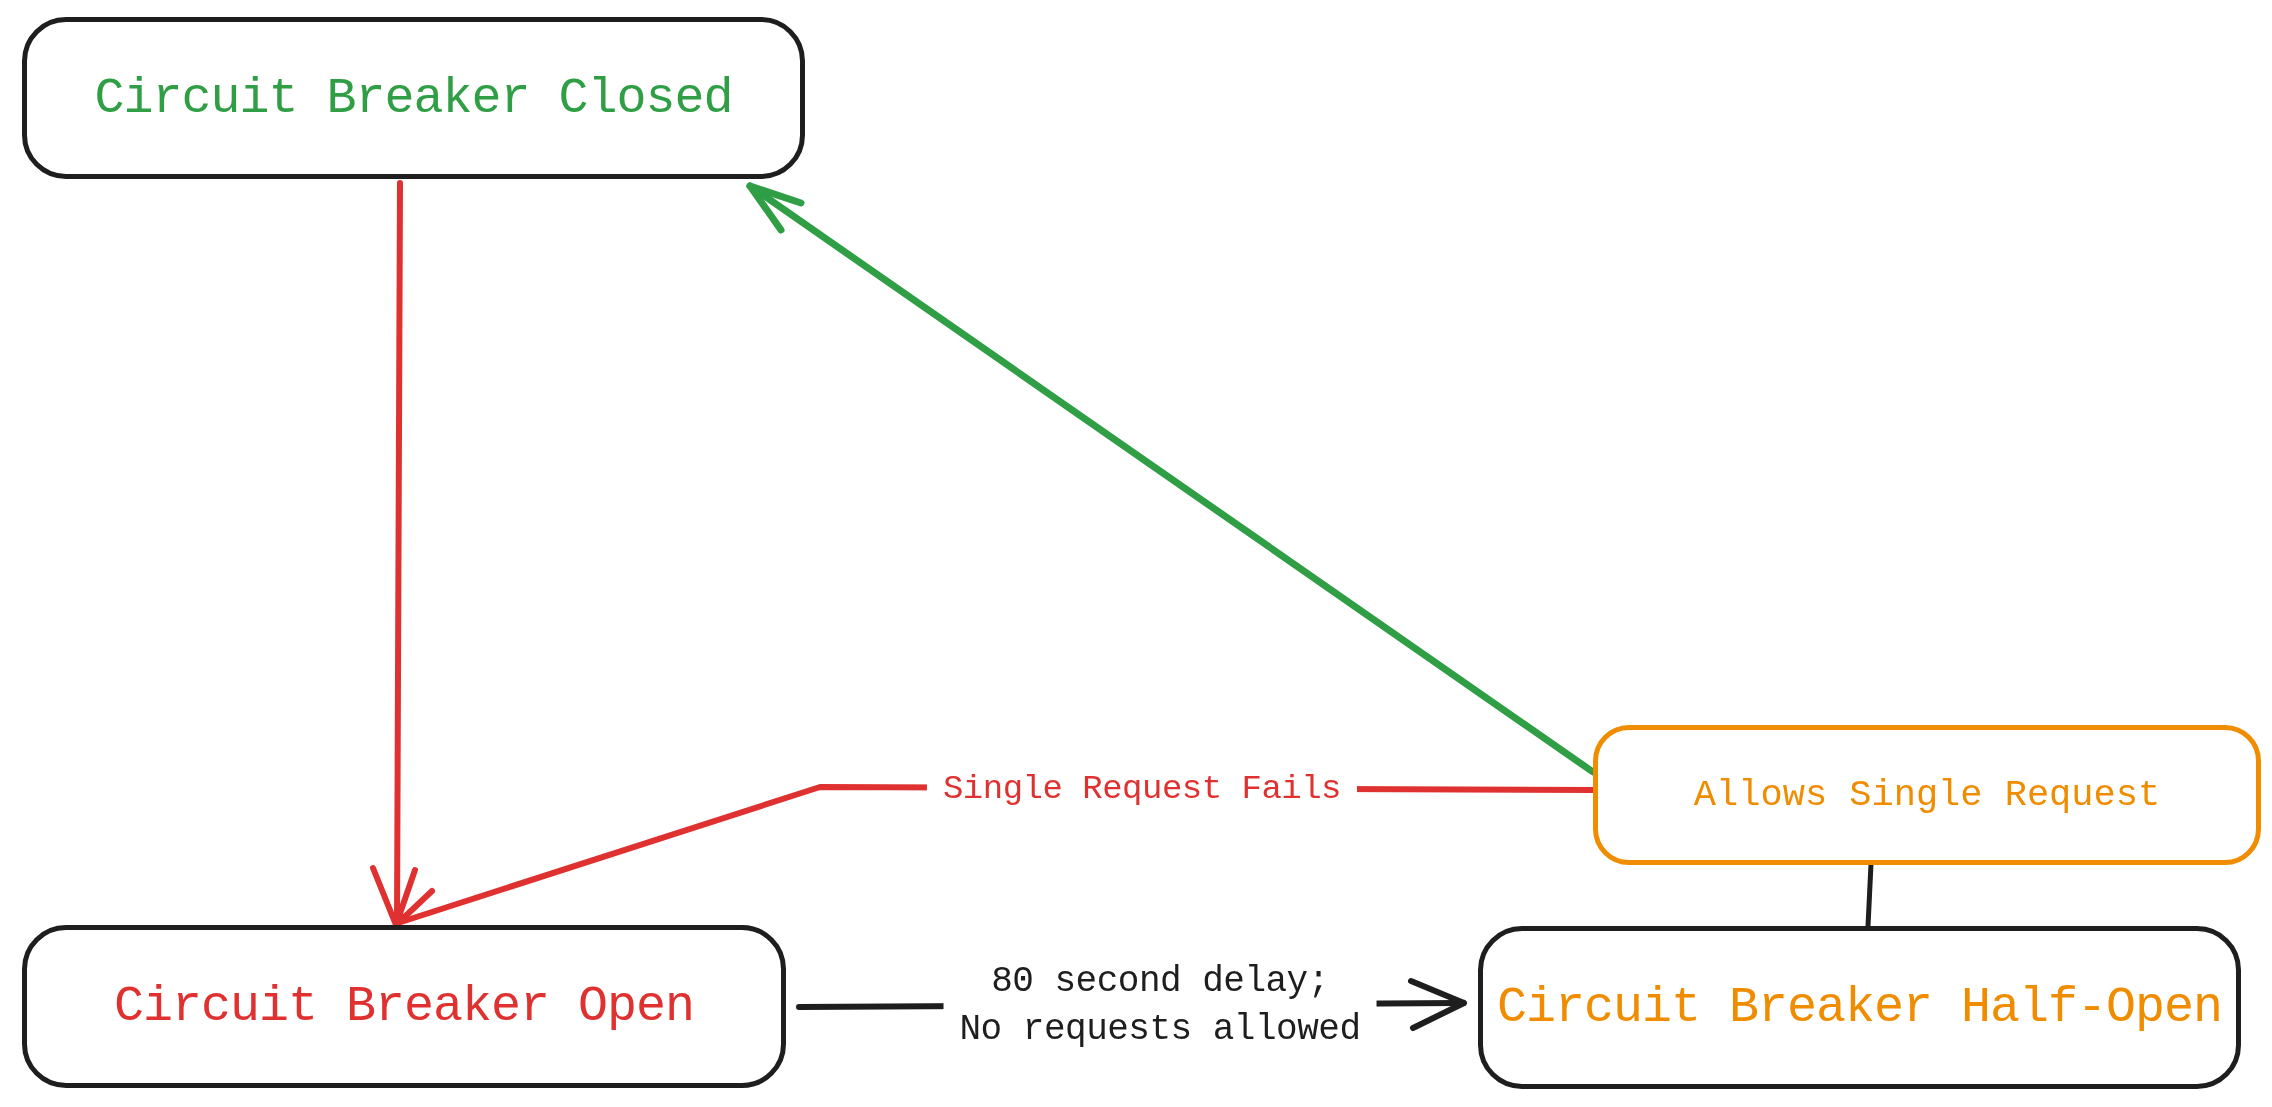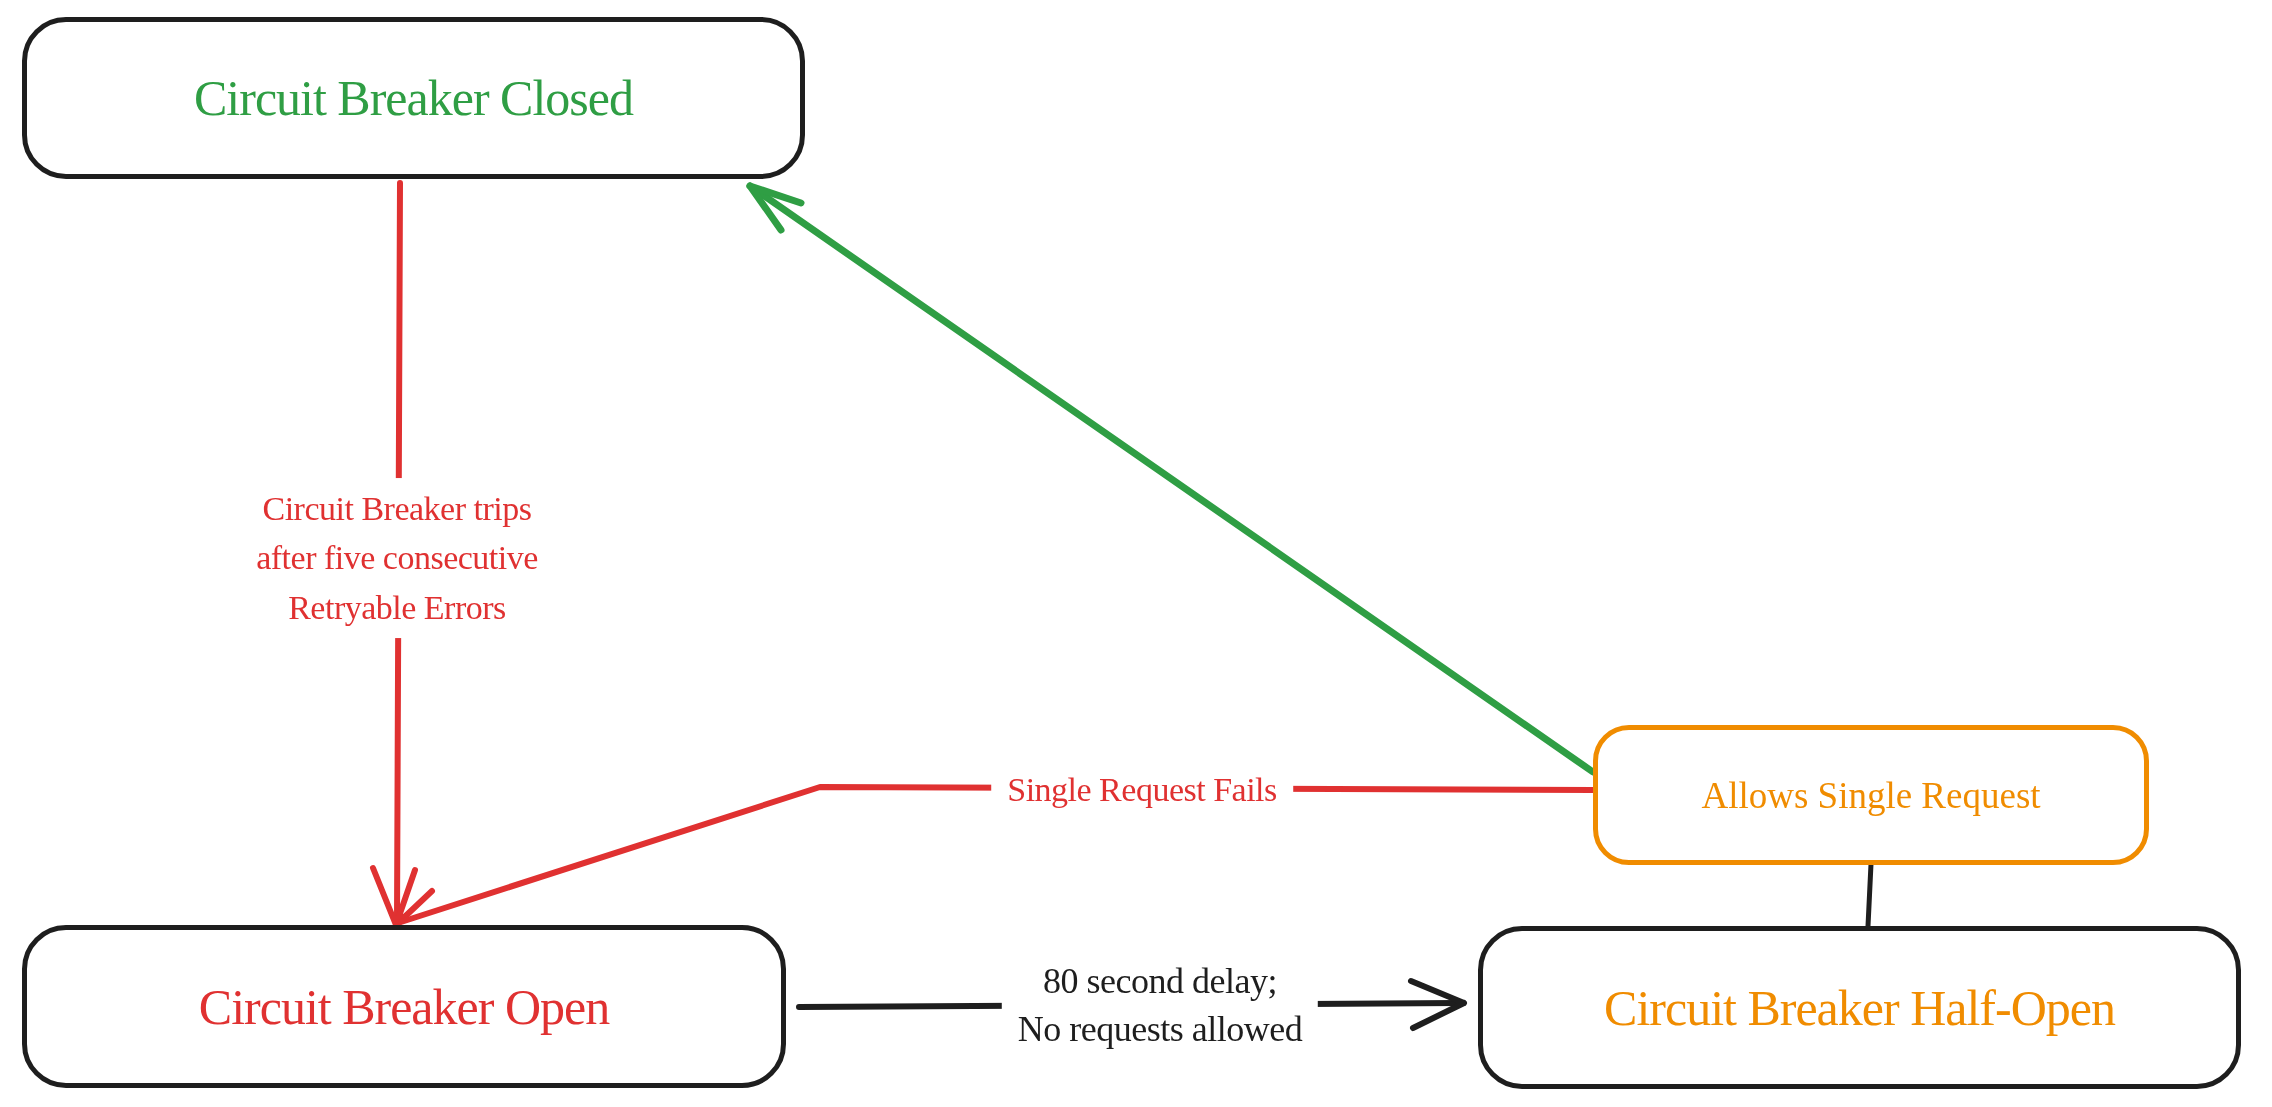--- a/index.html
+++ b/index.html
@@ -5,21 +5,21 @@
   html, body {
     margin: 0;
     padding: 0;
     background: #ffffff;
   }
   .stage {
     position: relative;
     width: 2272px;
     height: 1107px;
     background: var(--bg, #ffffff);
-    font-family: Liberation Serif, serif;
+    font-family: Liberation Mono, monospace;
     overflow: hidden;
   }
   svg.edges {
     position: absolute;
     left: 0; top: 0;
     width: 2272px;
     height: 1107px;
     z-index: 1;
   }
   svg.edges path, svg.edges line {
@@ -45,21 +45,21 @@
   }
   .node .node-label {
     font-size: 50px;
     letter-spacing: -1px;
     white-space: nowrap;
   }
   .node-closed    { left: 22px;   top: 17px;  width: 783px; height: 162px; }
   .node-open      { left: 22px;   top: 925px; width: 764px; height: 163px; }
   .node-half-open { left: 1478px; top: 926px; width: 763px; height: 163px; }
   .node-allows {
-    left: 1593px; top: 725px; width: 556px; height: 140px;
+    left: 1593px; top: 725px; width: 668px; height: 140px;
     border: 5px solid var(--orange, #f08c00);
     border-radius: 36px;
   }
   .node-allows .node-label { font-size: 37px; letter-spacing: 0; }
 
   .text-green  { color: var(--green, #2f9e44); }
   .text-red    { color: var(--red, #e03131); }
   .text-orange { color: var(--orange, #f08c00); }
   .text-ink    { color: var(--ink, #1e1e1e); }
 
@@ -120,23 +120,20 @@
   </div>
 
   <div class="node node-half-open">
     <span class="node-label text-orange">Circuit Breaker Half-Open</span>
   </div>
 
   <div class="node node-allows">
     <span class="node-label text-orange">Allows Single Request</span>
   </div>
 
-  <div class="edge-label label-trip text-red">Circuit Breaker trips
-after five consecutive
-Retryable Errors</div>
 
 
   <div class="edge-label label-fails text-red">Single Request Fails</div>
 
   <div class="edge-label label-delay text-ink">80 second delay;
 No requests allowed</div>
 
 </div>
 
 </body></html>

